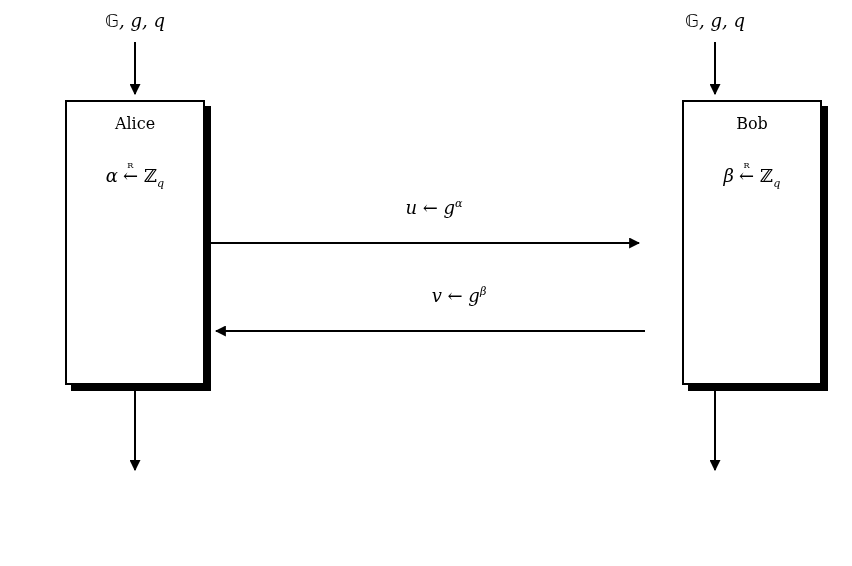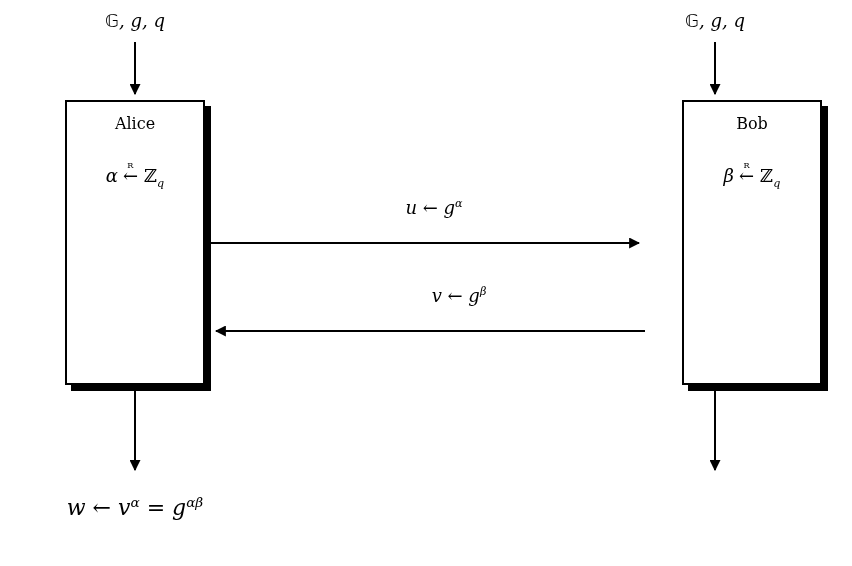--- a/index.html
+++ b/index.html
@@ -90,15 +90,14 @@
   </div>
 
   <div class="box box-bob">
     <div class="party-name">Bob</div>
     <div class="math sample"><span>β</span><span class="xleft"><span class="r">R</span><span>←</span></span><span class="bb">ℤ</span><sub>q</sub></div>
   </div>
 
   <div class="math msg-label msg1"><span>u ← g</span><sup>α</sup></div>
   <div class="math msg-label msg2"><span>v ← g</span><sup>β</sup></div>
 
-  <div class="math out out-alice"><span>w ← v</span><sup>α</sup><span> = g</span><sup>αβ</sup></div>
 
 </div>
 
 </body></html>

